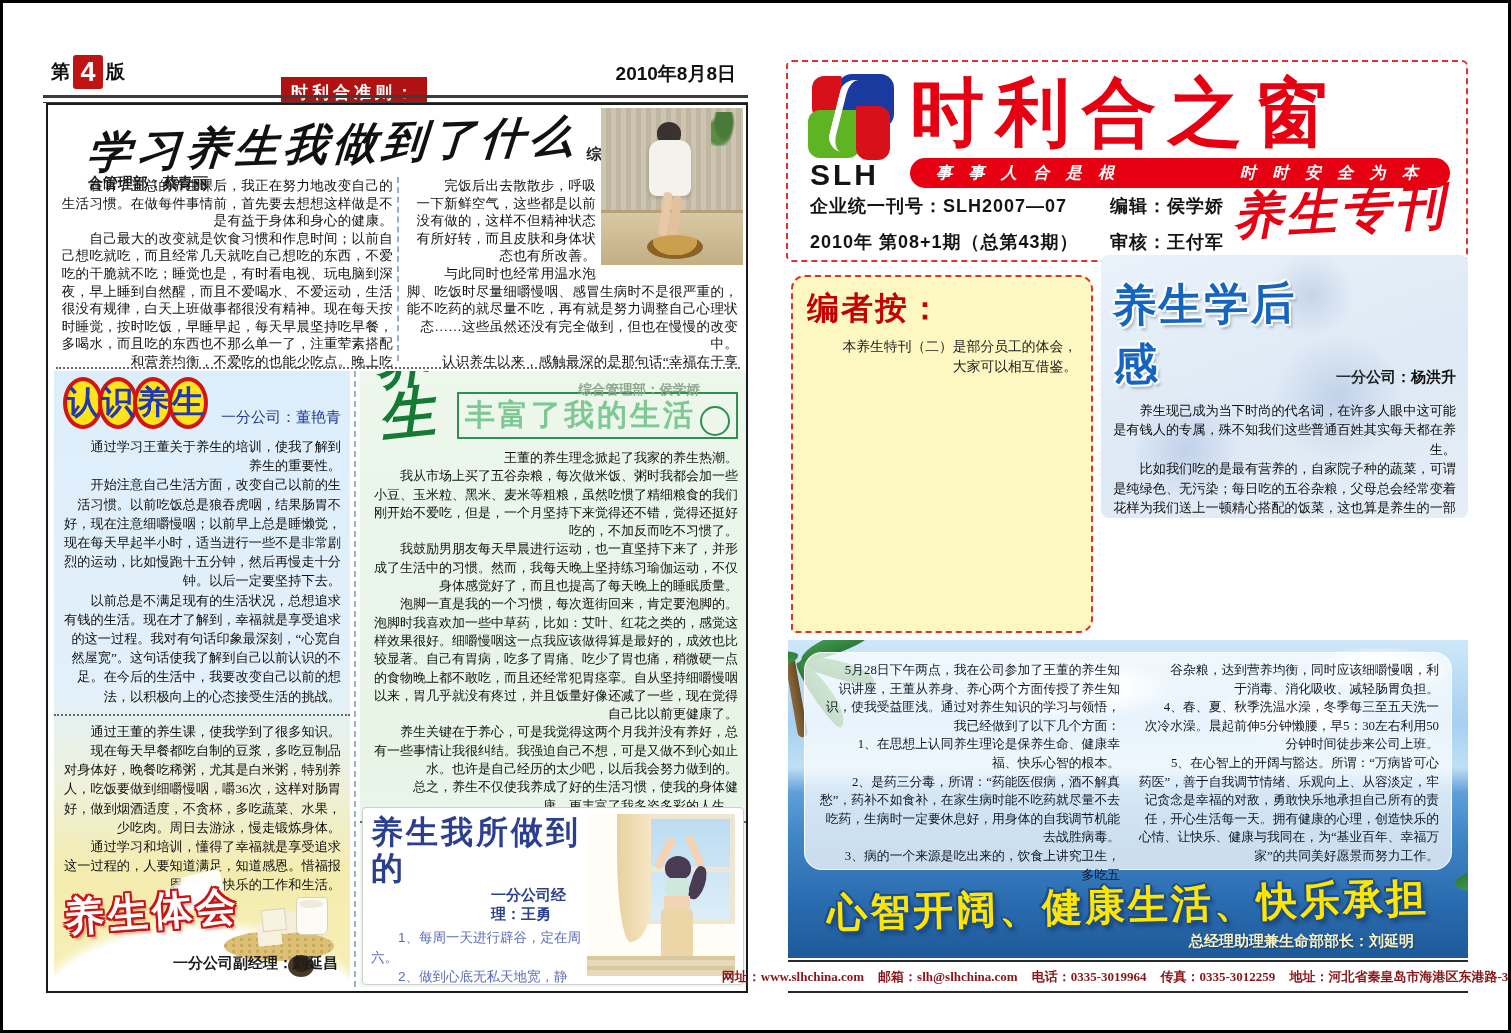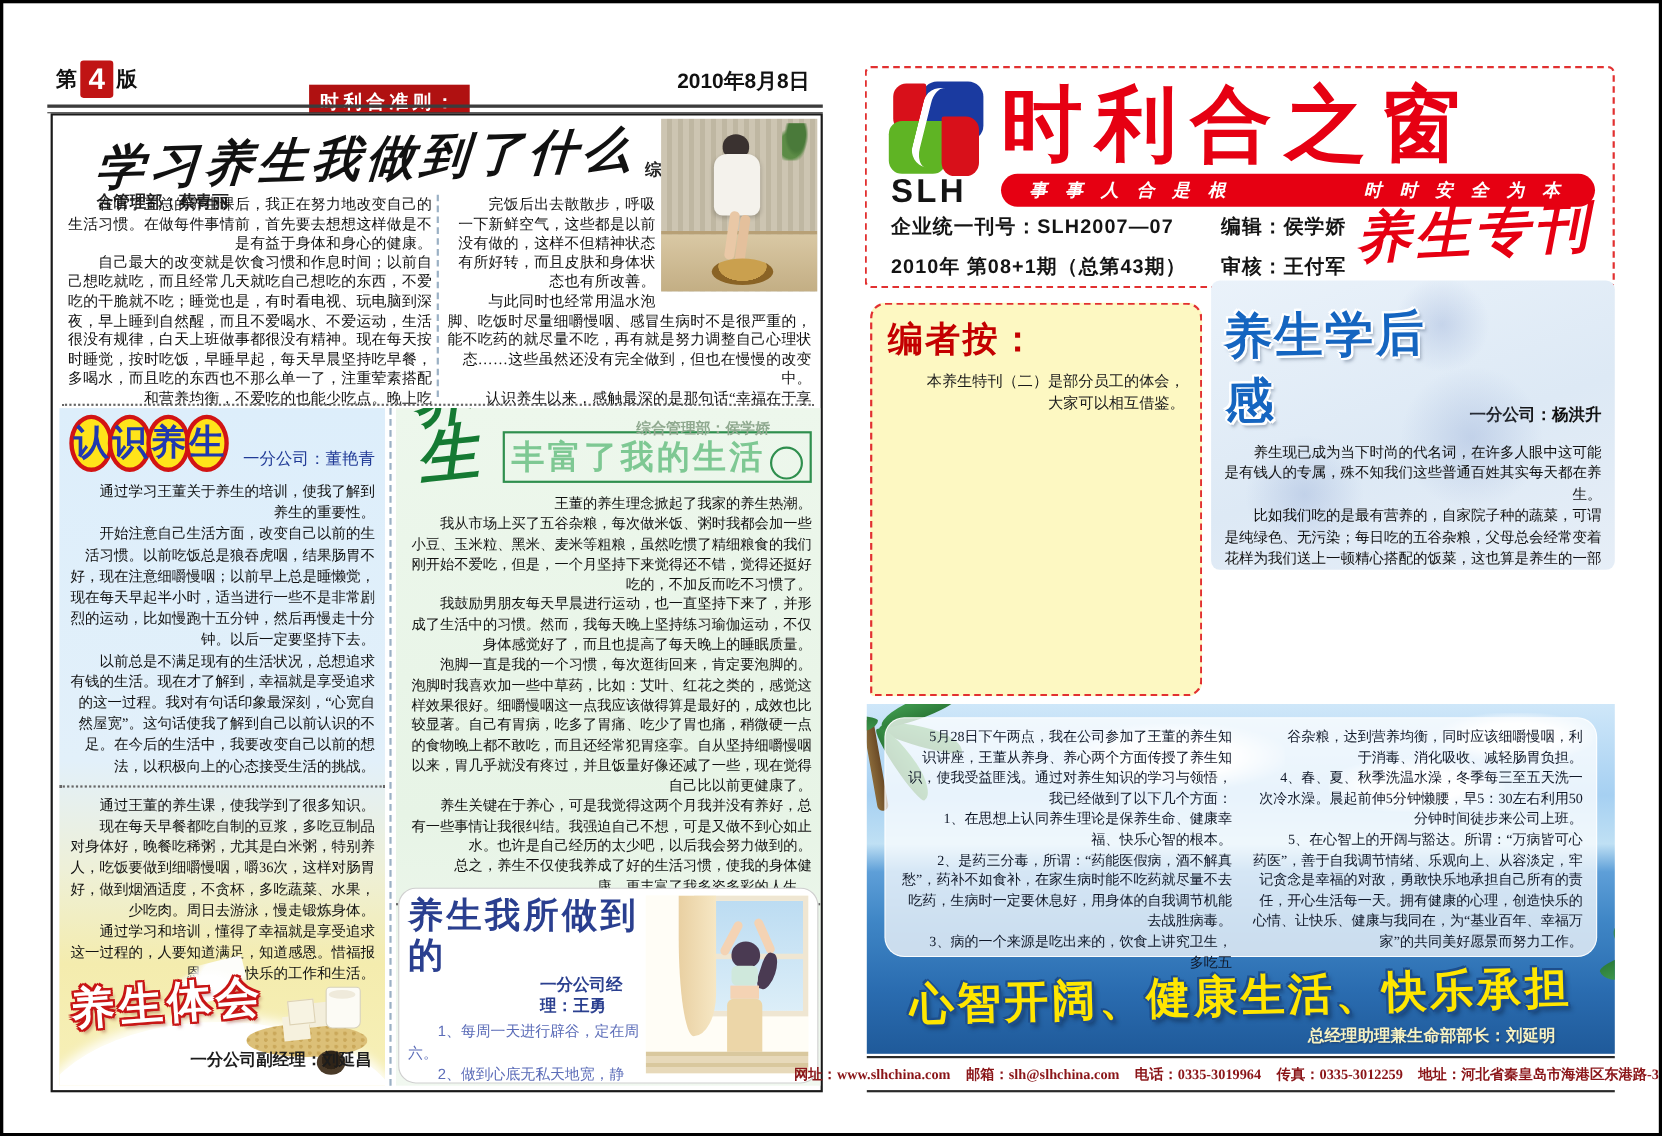--- a/index.html
+++ b/index.html
@@ -73,21 +73,21 @@
   .panel-fengfu{position:absolute;left:312px;top:266px;width:386px;height:616px;box-sizing:border-box;padding:4px 8px;overflow:hidden;
      background:linear-gradient(180deg,#edf7ec 0%,#e7f4e6 60%,#f1f8f0 100%);}
   .fengfu-byline{position:absolute;right:46px;top:10px;font-size:13.5px;color:#8fa98f;font-weight:700;}
   .fengfu-titlerow{display:flex;align-items:flex-end;margin:2px 0 10px 8px;height:62px;}
   .fengfu-calli{font-family:"Liberation Serif","DejaVu Serif",serif;font-size:56px;line-height:52px;font-weight:900;font-style:italic;color:#157a33;transform:rotate(-6deg);}
   .fengfu-box{display:inline-flex;align-items:flex-end;border:2px solid #2f8f4e;padding:1px 6px;margin-left:4px;color:#7ec893;
               font-size:30px;font-weight:700;letter-spacing:3px;white-space:nowrap;}
   .fengfu-circle{display:inline-block;width:26px;height:26px;border:2px solid #2f8f4e;border-radius:50%;margin-left:4px;}
   .fengfu-body{font-size:13px;line-height:18.3px;}
   .fengfu-dot{margin:6px -8px 0;}
-  .panel-suodao{position:absolute;left:2px;right:2px;bottom:2px;height:178px;background:#fff;border:1px solid #cfcfcf;border-radius:16px;
+  .panel-suodao{position:absolute;left:2px;right:2px;bottom:2px;height:178px;background:#fff;border:1px solid #cfcfcf;border-radius:4px;
                 padding:6px 8px;box-sizing:border-box;overflow:hidden;}
   .suodao-art{float:right;width:148px;height:162px;position:relative;overflow:hidden;background:#fffdf6;margin-left:6px;}
   .sd-window{position:absolute;right:0;top:0;width:104px;height:110px;background:linear-gradient(#bcdcf2,#dceef8);border:5px solid #efe6d2;box-sizing:border-box;}
   .sd-window::before{content:"";position:absolute;left:0;top:48px;width:100%;height:5px;background:#efe6d2;}
   .sd-curtain{position:absolute;right:84px;top:0;width:34px;height:128px;background:linear-gradient(90deg,#e9d0a2,#f6e7c4);border-radius:0 0 60% 40%/0 0 30% 70%;}
   .sd-hair{position:absolute;right:44px;top:42px;width:26px;height:24px;background:#4a3a52;border-radius:50% 50% 45% 45%;}
   .sd-pony{position:absolute;right:30px;top:52px;width:14px;height:34px;background:#4a3a52;border-radius:40% 60% 60% 40%;transform:rotate(18deg);}
   .sd-armL{position:absolute;right:66px;top:22px;width:8px;height:34px;background:#f4d3b4;border-radius:4px;transform:rotate(28deg);}
   .sd-armR{position:absolute;right:36px;top:20px;width:8px;height:34px;background:#f4d3b4;border-radius:4px;transform:rotate(-24deg);}
   .sd-top{position:absolute;right:46px;top:64px;width:24px;height:18px;background:#cfe8dc;border-radius:5px;}

